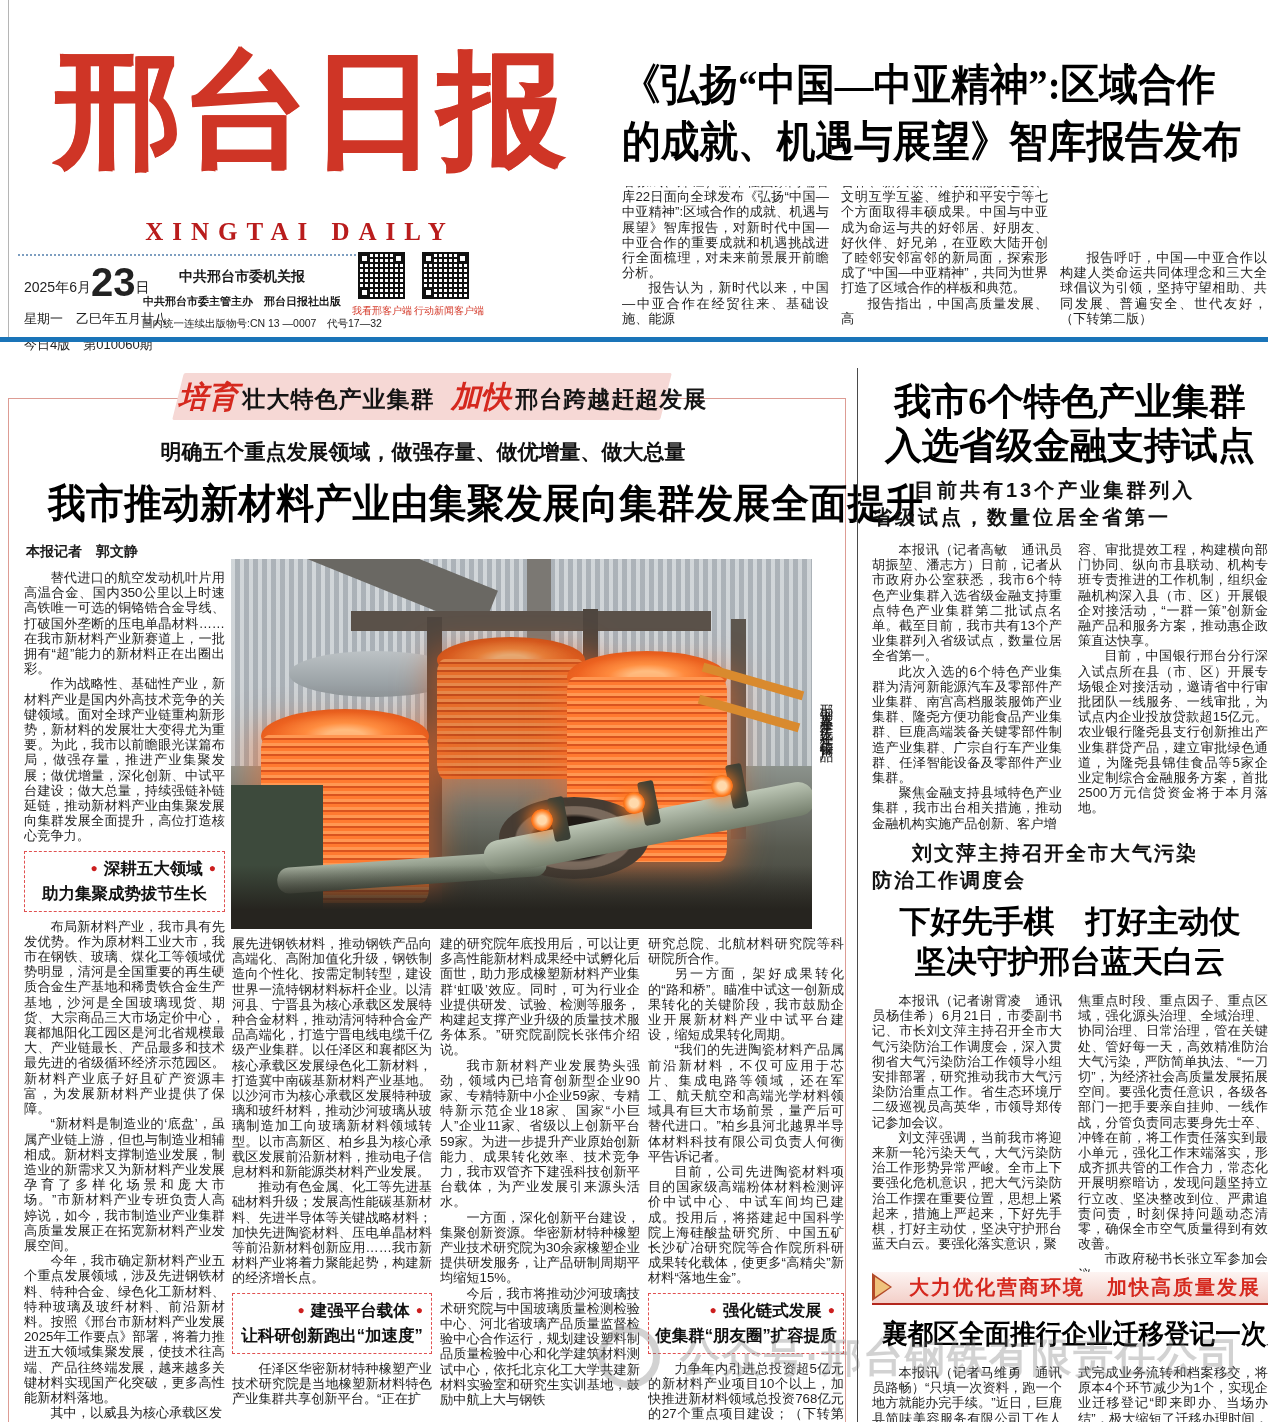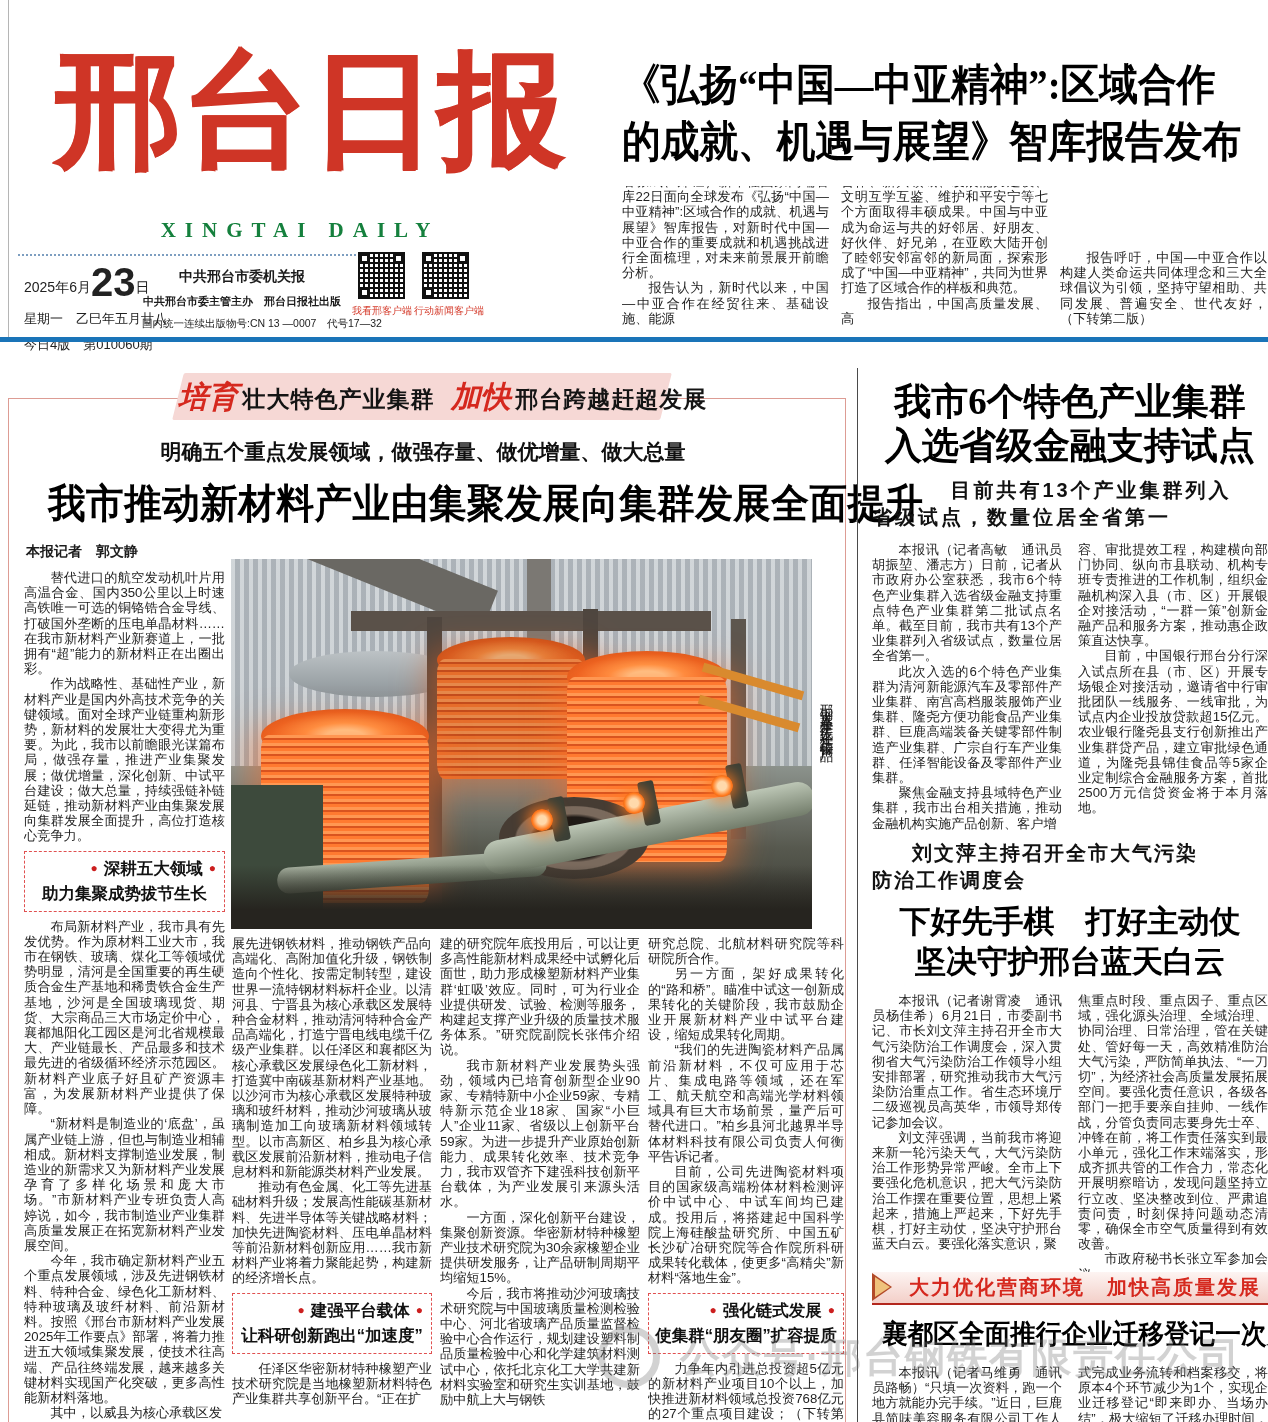--- a/index.html
+++ b/index.html
@@ -7,21 +7,21 @@
   body { font-family:"Liberation Sans","DejaVu Sans",sans-serif; color:#1c1c1c; }
   .page { position:relative; width:1268px; height:1422px; background:#ffffff; margin:0 auto; overflow:hidden; }
   .abs { position:absolute; }
 
   
   .edge-line { left:8px; top:0; width:1px; height:342px; background:#b5b5b5; }
   .masthead { left:30px; top:34px; width:560px; text-align:center; font-family:"DejaVu Serif",serif;
               font-weight:bold; font-size:126px; line-height:1.2; color:#cf3526;
               text-shadow:2px 0 0 #cf3526, 0 1px 0 #cf3526; letter-spacing:2px; }
   .masthead-en { left:145px; top:218px; width:310px; text-align:center; font-family:"Liberation Serif",serif;
-                 font-weight:bold; font-size:21px; color:#15803d; letter-spacing:9px; }
+                 font-weight:bold; font-size:25px; color:#b91c1c; letter-spacing:9px; }
   .dotted-rule { left:18px; top:254px; width:338px; border-top:2px dotted #7d9ec0; }
   .date-block { left:24px; top:262px; width:125px; font-size:13px; color:#222; }
   .date-line1 { font-size:14px; white-space:nowrap; }
   .date-day { font-size:40px; font-weight:bold; line-height:1; vertical-align:-4px; }
   .date-line2,.date-line3 { margin-top:8px; white-space:nowrap; font-size:13px; }
   .org-block { left:142px; top:268px; width:200px; text-align:center; }
   .org1 { font-size:14px; font-weight:bold; }
   .org2 { font-size:11px; font-weight:bold; margin-top:8px; white-space:nowrap; }
   .org3 { font-size:10.5px; margin-top:8px; white-space:nowrap; }
   .qr { width:47px; height:47px; background:
@@ -116,21 +116,21 @@
              background:linear-gradient(transparent,#26241f 70%); }
   .photo-caption { left:818px; top:694px; height:240px; writing-mode:vertical-rl; font-family:"DejaVu Serif",serif;
                    font-size:13.5px; letter-spacing:3px; color:#151515; }
 
   
   .rblock { left:872px; width:396px; }
   .r1 { top:380px; }
   .r-headline { text-align:center; font-family:"Liberation Serif",serif; font-weight:900; font-size:37px;
                 line-height:44px; color:#000; }
   .r-subhead { margin-top:9px; font-weight:bold; font-size:20px; line-height:27px; letter-spacing:3px; color:#111; }
-  .r-subhead .ind { padding-left:42px;text-align:center; }
+  .r-subhead .ind { padding-left:42px; }
   .r-body { display:flex; gap:16px; margin-top:11px; }
   .r-body .rcol { width:192px; }
   .r2 { top:840px; }
   .r-kicker { font-weight:bold; font-size:20px; line-height:27px; letter-spacing:2px; color:#111; }
   .r-kicker .ind { padding-left:40px; }
   .r-headline2 { margin-top:8px; text-align:center; font-family:"Liberation Serif",serif; font-weight:900;
                  font-size:31px; line-height:40px; color:#000; }
   .banner2 { left:872px; top:1272px; width:396px; height:33px; display:flex; align-items:center;
              background:linear-gradient(180deg,#fdf4f2,#f3cfc8); border-bottom:2px solid #b3271d; }
   .chev { position:relative; width:30px; height:33px; flex:0 0 30px; }

